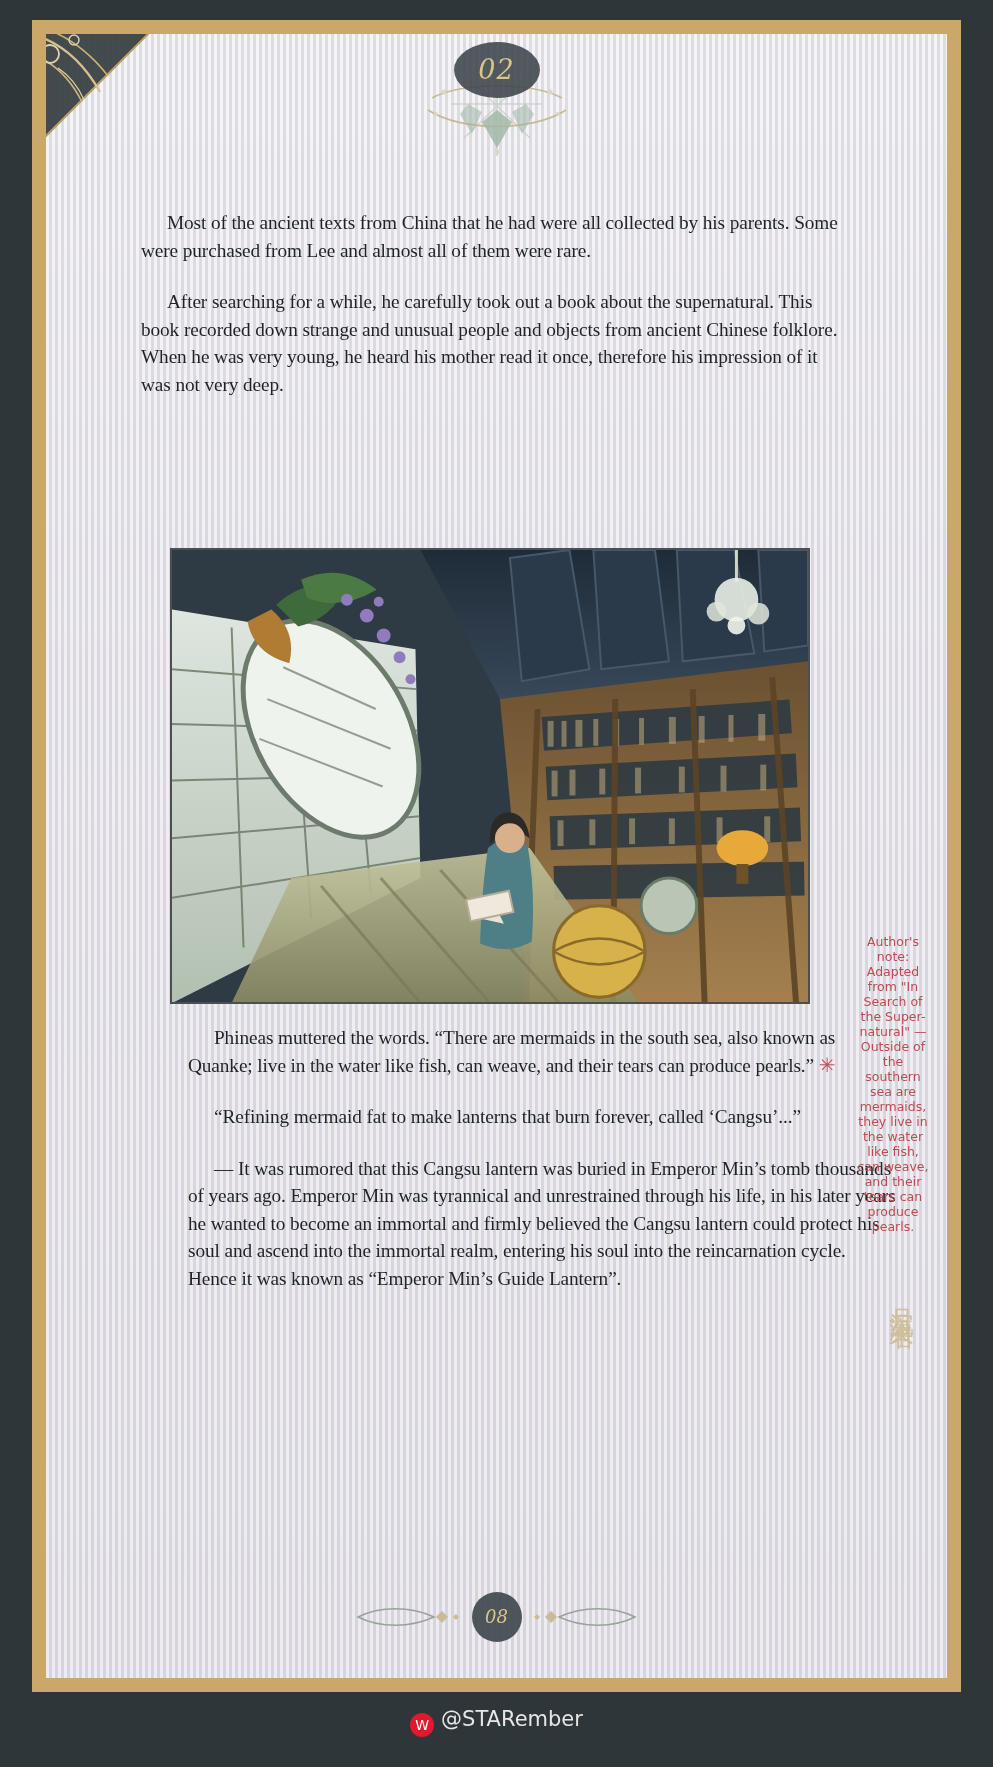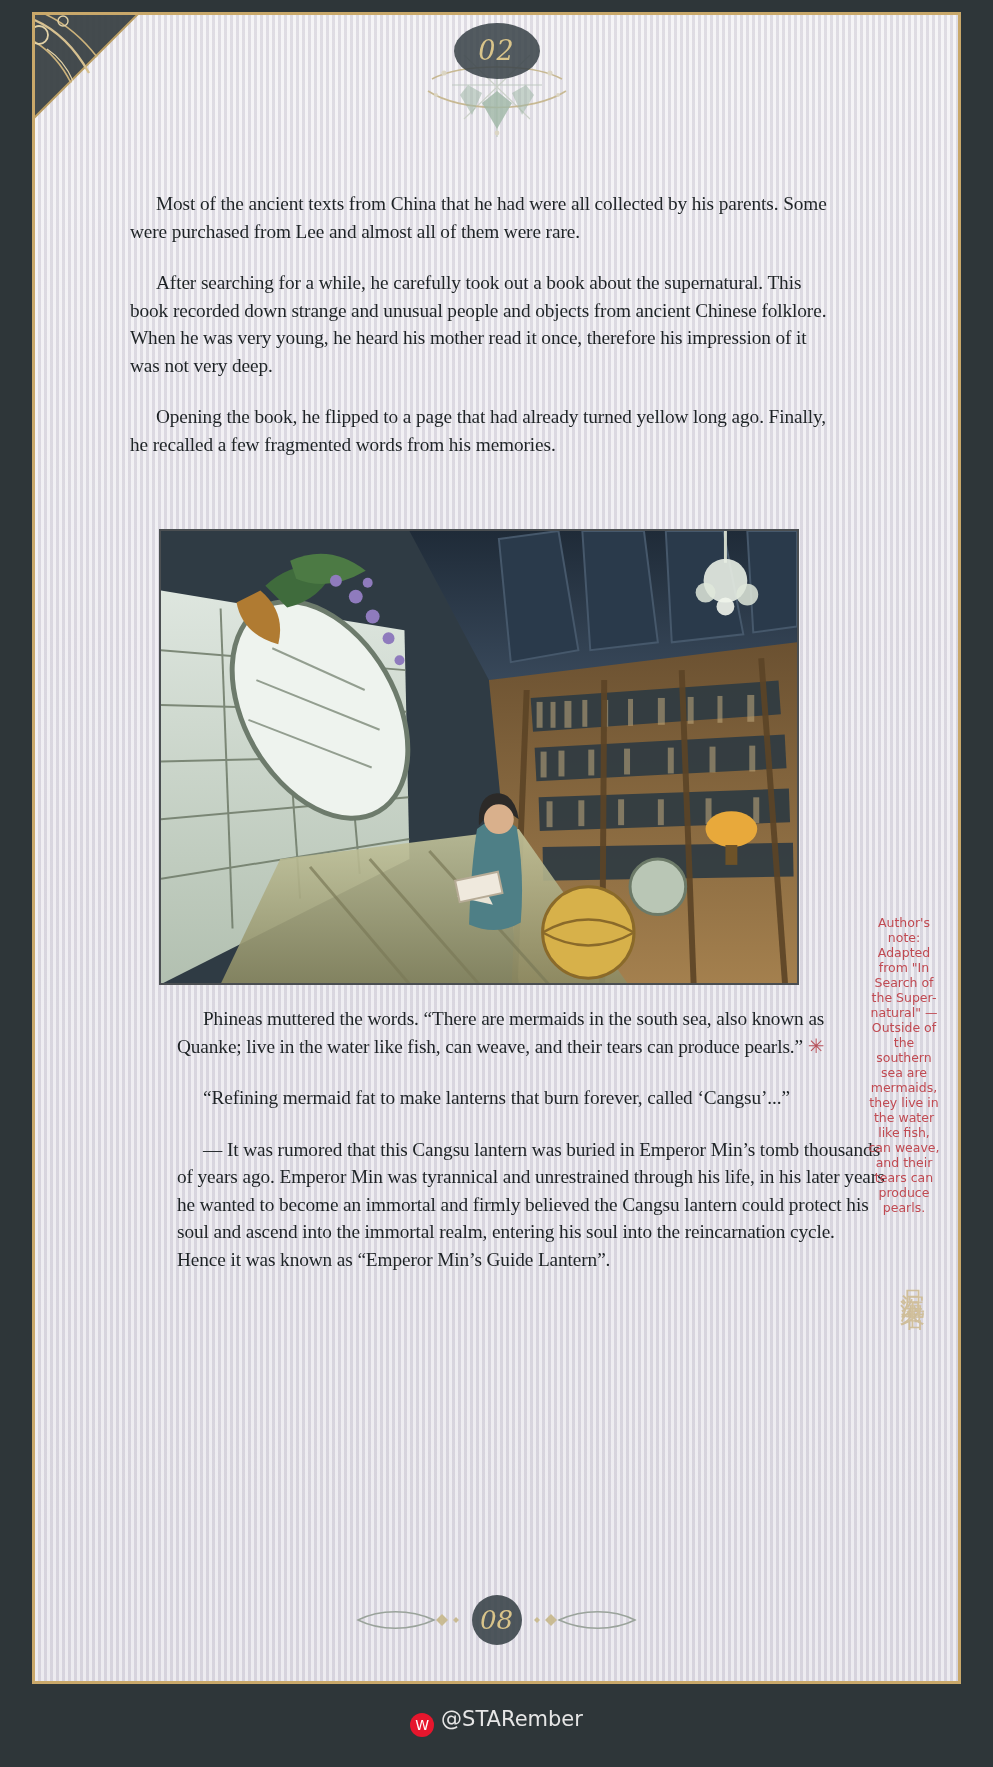--- a/index.html
+++ b/index.html
@@ -11,24 +11,24 @@
   #page {
     position: relative;
     width: 993px;
     height: 1767px;
     background: #2e3639;
     overflow: hidden;
   }
   
   .paper-frame {
     position: absolute;
-    left: 32px; top: 12px;
+    left: 32px; top: 20px;
     width: 929px; height: 1672px;
     background: #c9a86a;
-    padding: 3px;
+    padding: 14px;
   }
   .paper {
     position: relative;
     width: 100%; height: 100%;
     background:
       repeating-linear-gradient(90deg, rgba(255,255,255,0.55) 0px, rgba(255,255,255,0.55) 3px, rgba(214,211,220,0.55) 3px, rgba(214,211,220,0.55) 6px),
       linear-gradient(180deg, #e9e7ec 0%, #dedbe4 40%, #d7d4de 100%);
     overflow: hidden;
   }
   
@@ -126,21 +126,21 @@
     height: 50px;
   }
   .page-num {
     display: inline-block;
     width: 50px; height: 50px; line-height: 50px;
     border-radius: 50%;
     background: rgba(60,70,75,0.9);
     color: #d9c48a;
     font-family: "DejaVu Serif", serif;
     font-style: italic;
-    font-size: 26px;
+    font-size: 18px;
     vertical-align: middle;
   }
   .orn-side { display:inline-block; vertical-align: middle; }
 
   
   .credit {
     position: absolute;
     left: 0; right: 0; bottom: 30px;
     text-align: center;
     color: #e6e6e6;
@@ -203,21 +203,20 @@
             <path d="M128 62 l12 20 l10 -22 l-14 -8 z" opacity=".7"></path>
             <path d="M202 62 l-12 20 l-10 -22 l14 -8 z" opacity=".7"></path>
           </g>
         </svg>
         <span class="chapter-num">02</span>
       </div>
 
       <div class="content">
         <p class="para">Most of the ancient texts from China that he had were all collected by his parents. Some were purchased from Lee and almost all of them were rare.</p>
         <p class="para">After searching for a while, he carefully took out a book about the supernatural. This book recorded down strange and unusual people and objects from ancient Chinese folklore. When he was very young, he heard his mother read it once, therefore his impression of it was not very deep.</p>
-        <p class="para">Opening the book, he flipped to a page that had already turned yellow long ago. Finally, he recalled a few fragmented words from his memories.</p>
       </div>
 
       <div class="illus-wrap">
         <svg class="illus" viewBox="0 0 640 456" preserveAspectRatio="none">
           <defs>
             <linearGradient id="skyG" x1="0" y1="0" x2="0" y2="1">
               <stop offset="0%" stop-color="#e7efe7"></stop>
                 <stop offset="100%" stop-color="#b9c7b6"></stop>
             </linearGradient>
             <linearGradient id="domeG" x1="0" y1="0" x2="0" y2="1">

